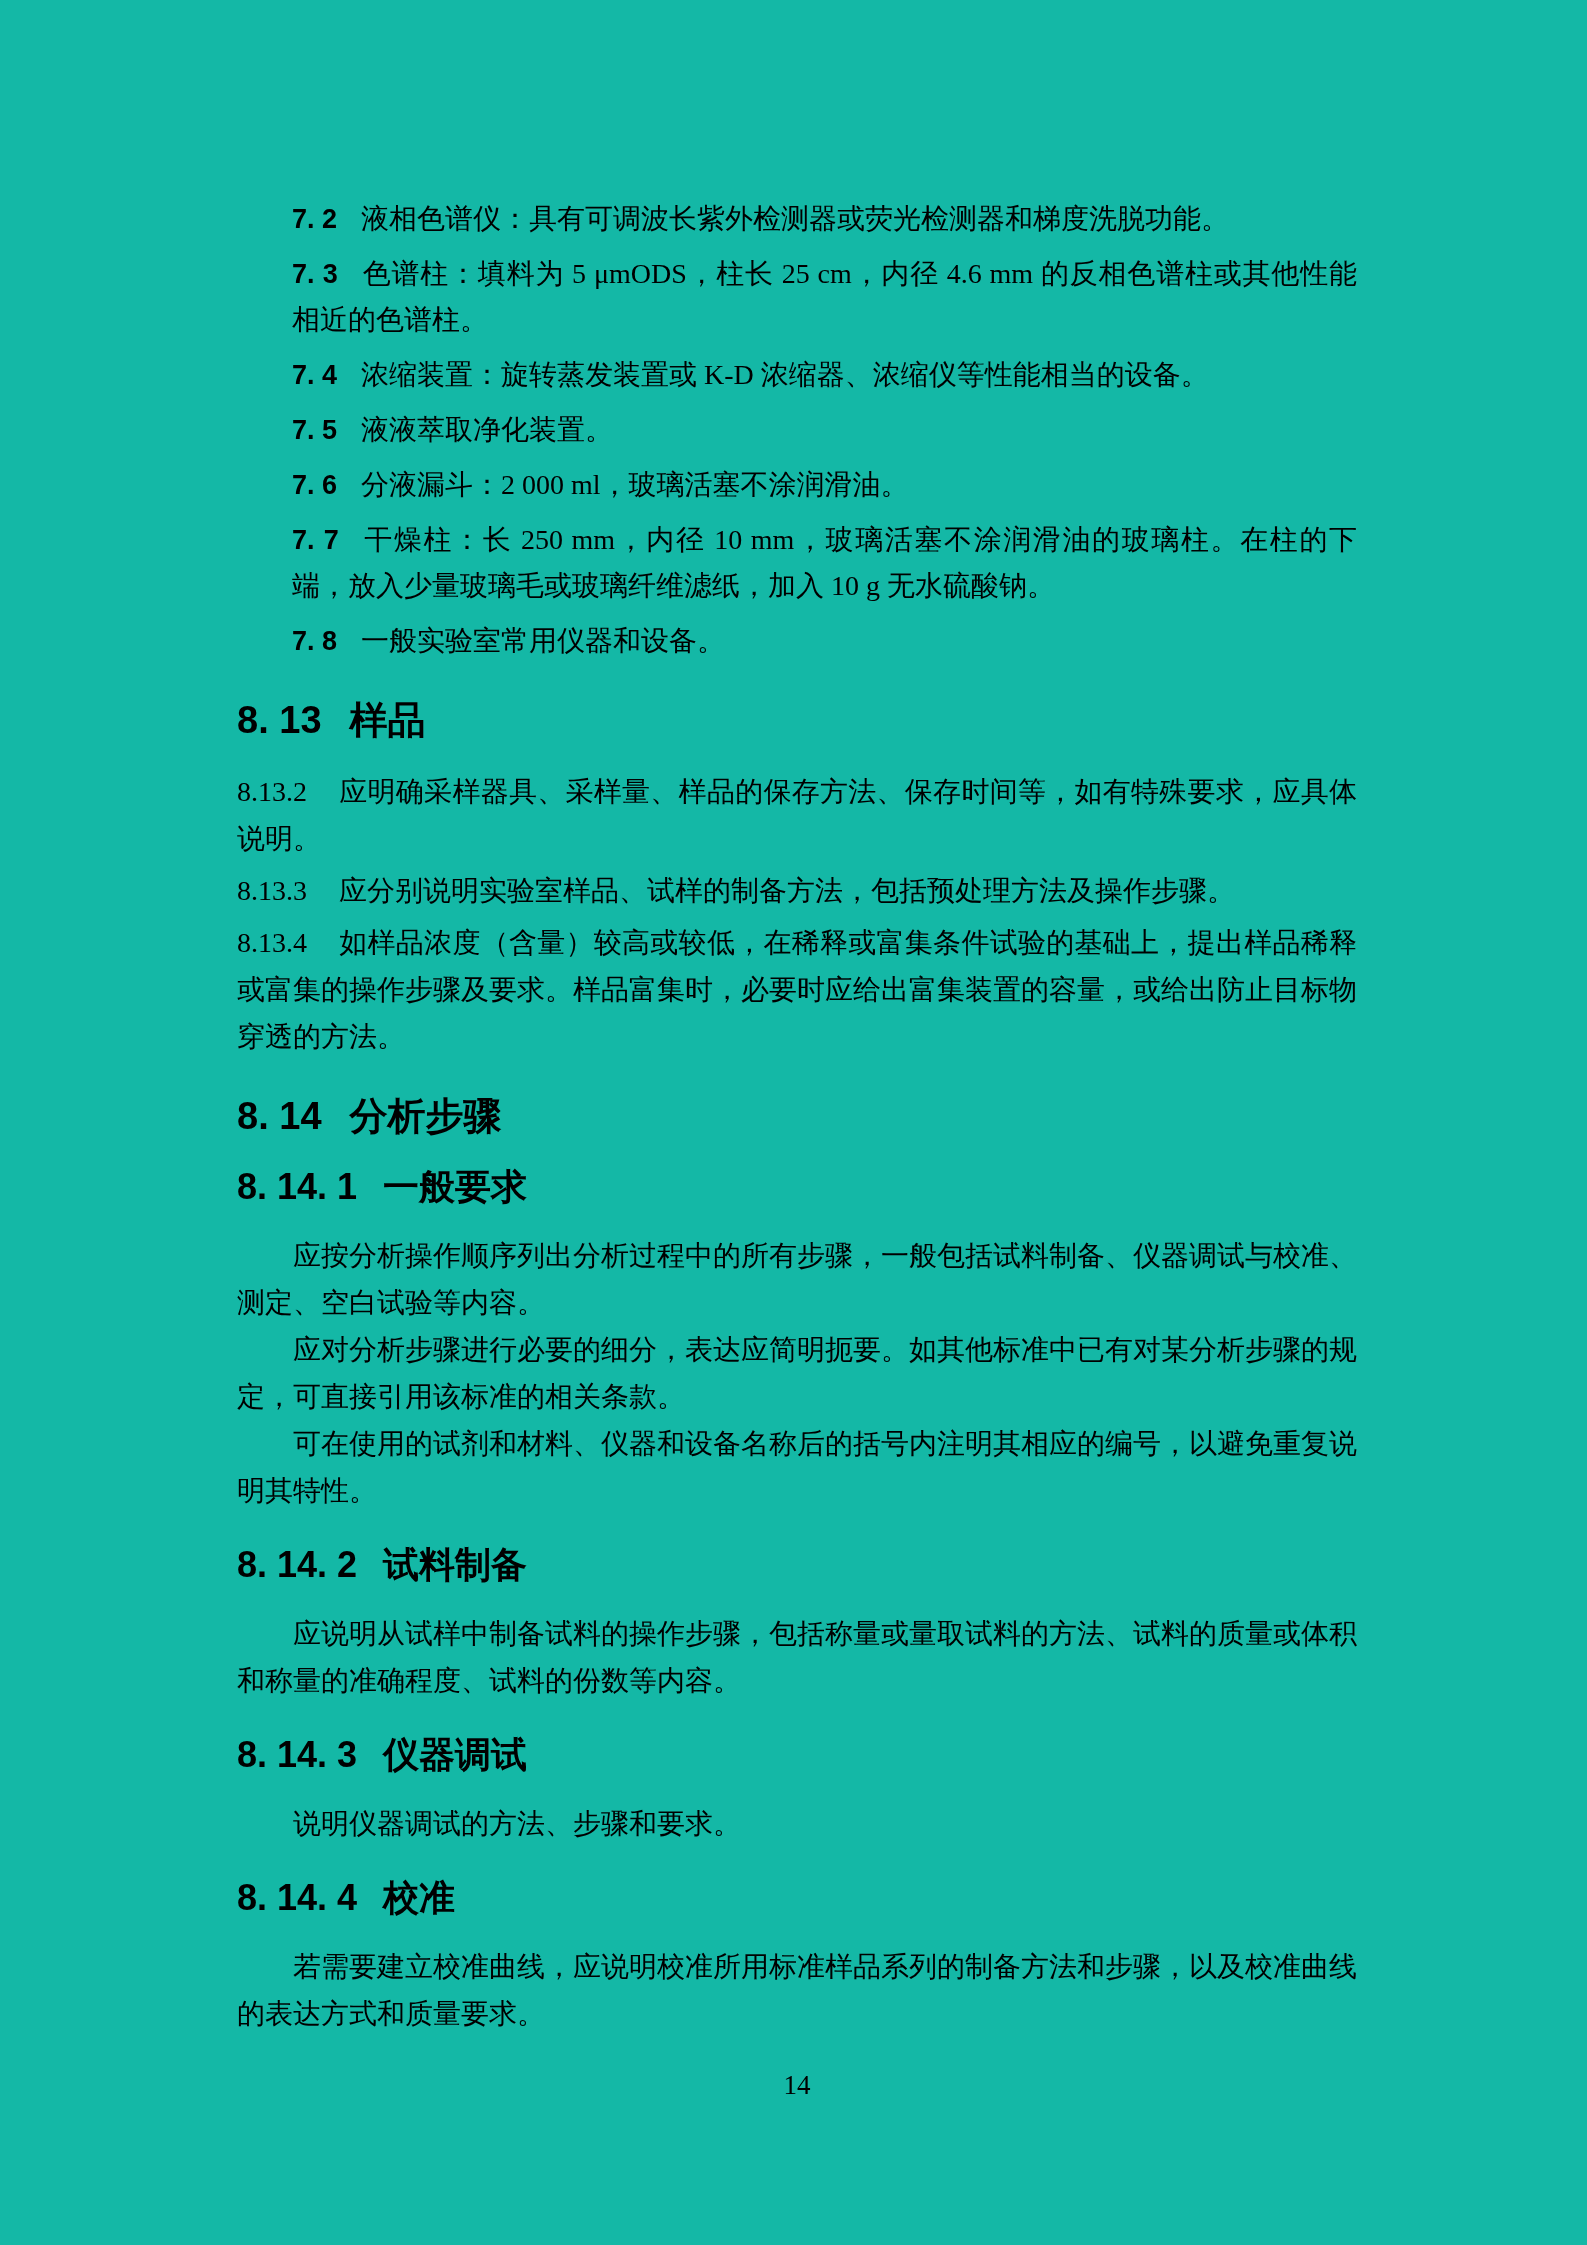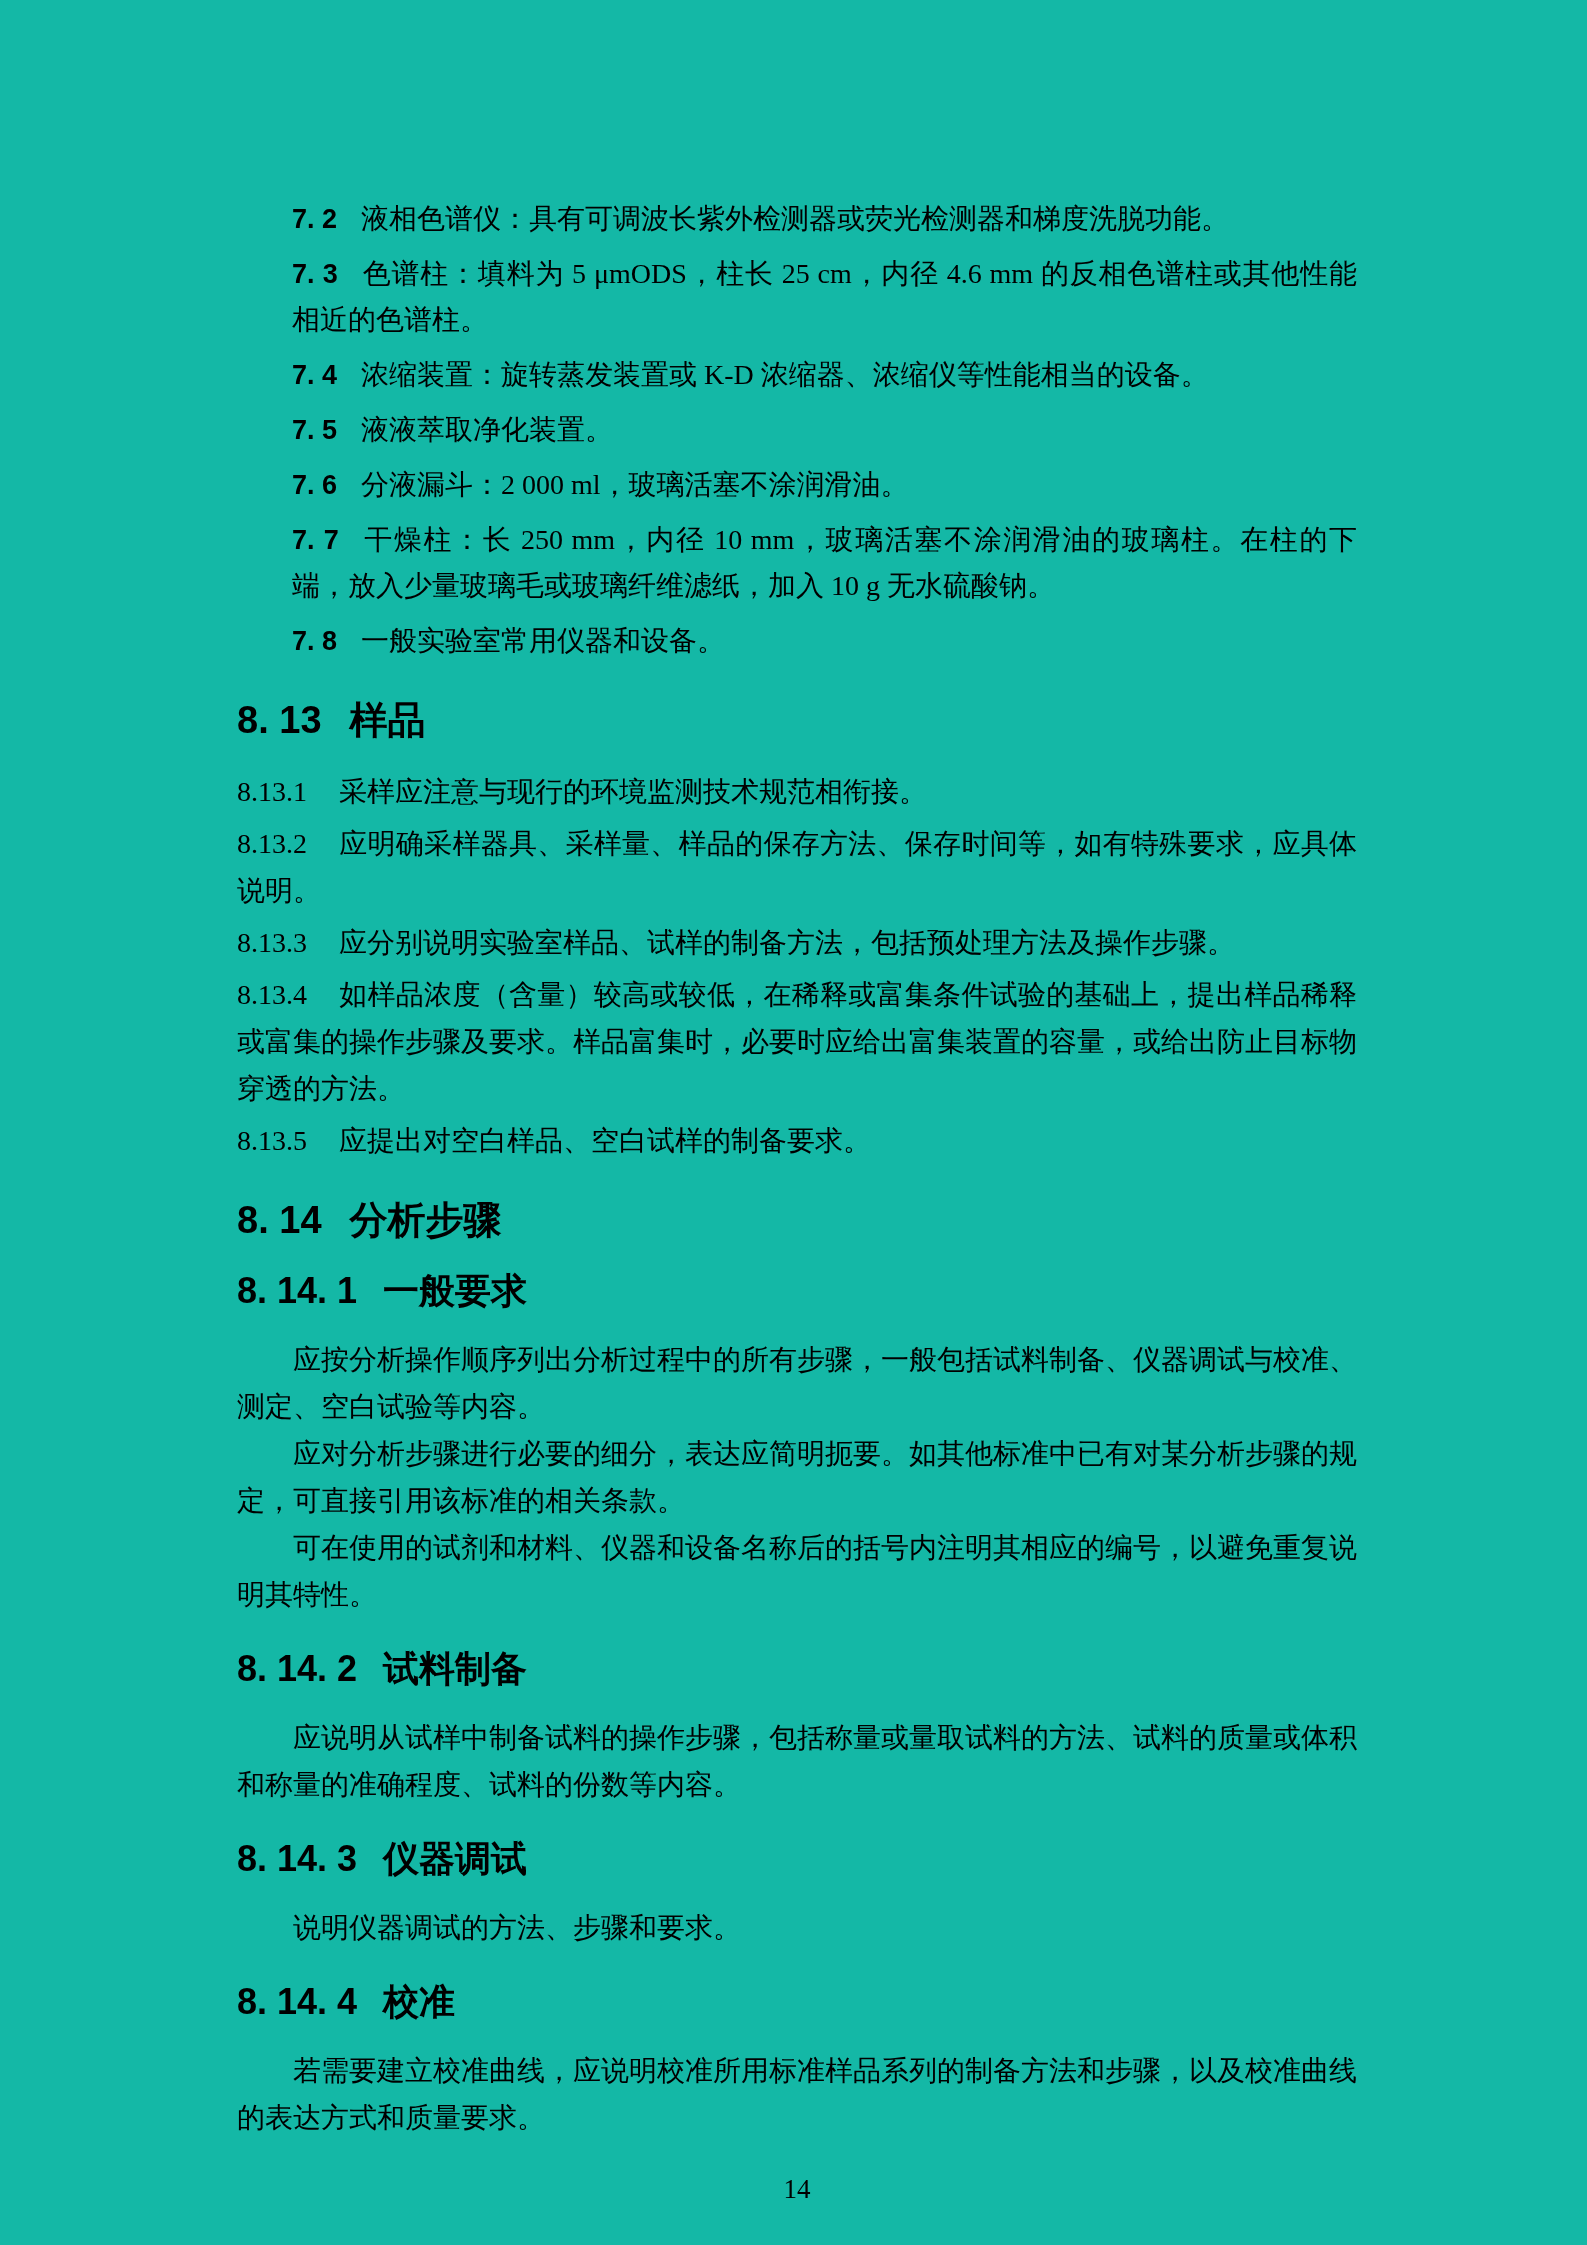--- a/index.html
+++ b/index.html
@@ -79,25 +79,23 @@
   <p class="c7"><span class="num">7. 2</span><span>液相色谱仪：具有可调波长紫外检测器或荧光检测器和梯度洗脱功能。</span></p>
   <p class="c7"><span class="num">7. 3</span><span>色谱柱：填料为 5 μmODS，柱长 25 cm，内径 4.6 mm 的反相色谱柱或其他性能相近的色谱柱。</span></p>
   <p class="c7"><span class="num">7. 4</span><span>浓缩装置：旋转蒸发装置或 K-D 浓缩器、浓缩仪等性能相当的设备。</span></p>
   <p class="c7"><span class="num">7. 5</span><span>液液萃取净化装置。</span></p>
   <p class="c7"><span class="num">7. 6</span><span>分液漏斗：2 000 ml，玻璃活塞不涂润滑油。</span></p>
   <p class="c7"><span class="num">7. 7</span><span>干燥柱：长 250 mm，内径 10 mm，玻璃活塞不涂润滑油的玻璃柱。在柱的下端，放入少量玻璃毛或玻璃纤维滤纸，加入 10 g 无水硫酸钠。</span></p>
   <p class="c7"><span class="num">7. 8</span><span>一般实验室常用仪器和设备。</span></p>
 
   <h2 class="sec"><span class="num">8. 13</span><span>样品</span></h2>
 
-  <p class="clause"><span class="num">8.13.1</span><span>采样应注意与现行的环境监测技术规范相衔接。</span></p>
   <p class="clause"><span class="num">8.13.2</span><span>应明确采样器具、采样量、样品的保存方法、保存时间等，如有特殊要求，应具体说明。</span></p>
   <p class="clause"><span class="num">8.13.3</span><span>应分别说明实验室样品、试样的制备方法，包括预处理方法及操作步骤。</span></p>
   <p class="clause"><span class="num">8.13.4</span><span>如样品浓度（含量）较高或较低，在稀释或富集条件试验的基础上，提出样品稀释或富集的操作步骤及要求。样品富集时，必要时应给出富集装置的容量，或给出防止目标物穿透的方法。</span></p>
-  <p class="clause"><span class="num">8.13.5</span><span>应提出对空白样品、空白试样的制备要求。</span></p>
 
   <h2 class="sec"><span class="num">8. 14</span><span>分析步骤</span></h2>
 
   <h3 class="sub"><span class="num">8. 14. 1</span><span>一般要求</span></h3>
   <p class="para">应按分析操作顺序列出分析过程中的所有步骤，一般包括试料制备、仪器调试与校准、测定、空白试验等内容。</p>
   <p class="para">应对分析步骤进行必要的细分，表达应简明扼要。如其他标准中已有对某分析步骤的规定，可直接引用该标准的相关条款。</p>
   <p class="para">可在使用的试剂和材料、仪器和设备名称后的括号内注明其相应的编号，以避免重复说明其特性。</p>
 
   <h3 class="sub"><span class="num">8. 14. 2</span><span>试料制备</span></h3>
   <p class="para">应说明从试样中制备试料的操作步骤，包括称量或量取试料的方法、试料的质量或体积和称量的准确程度、试料的份数等内容。</p>

